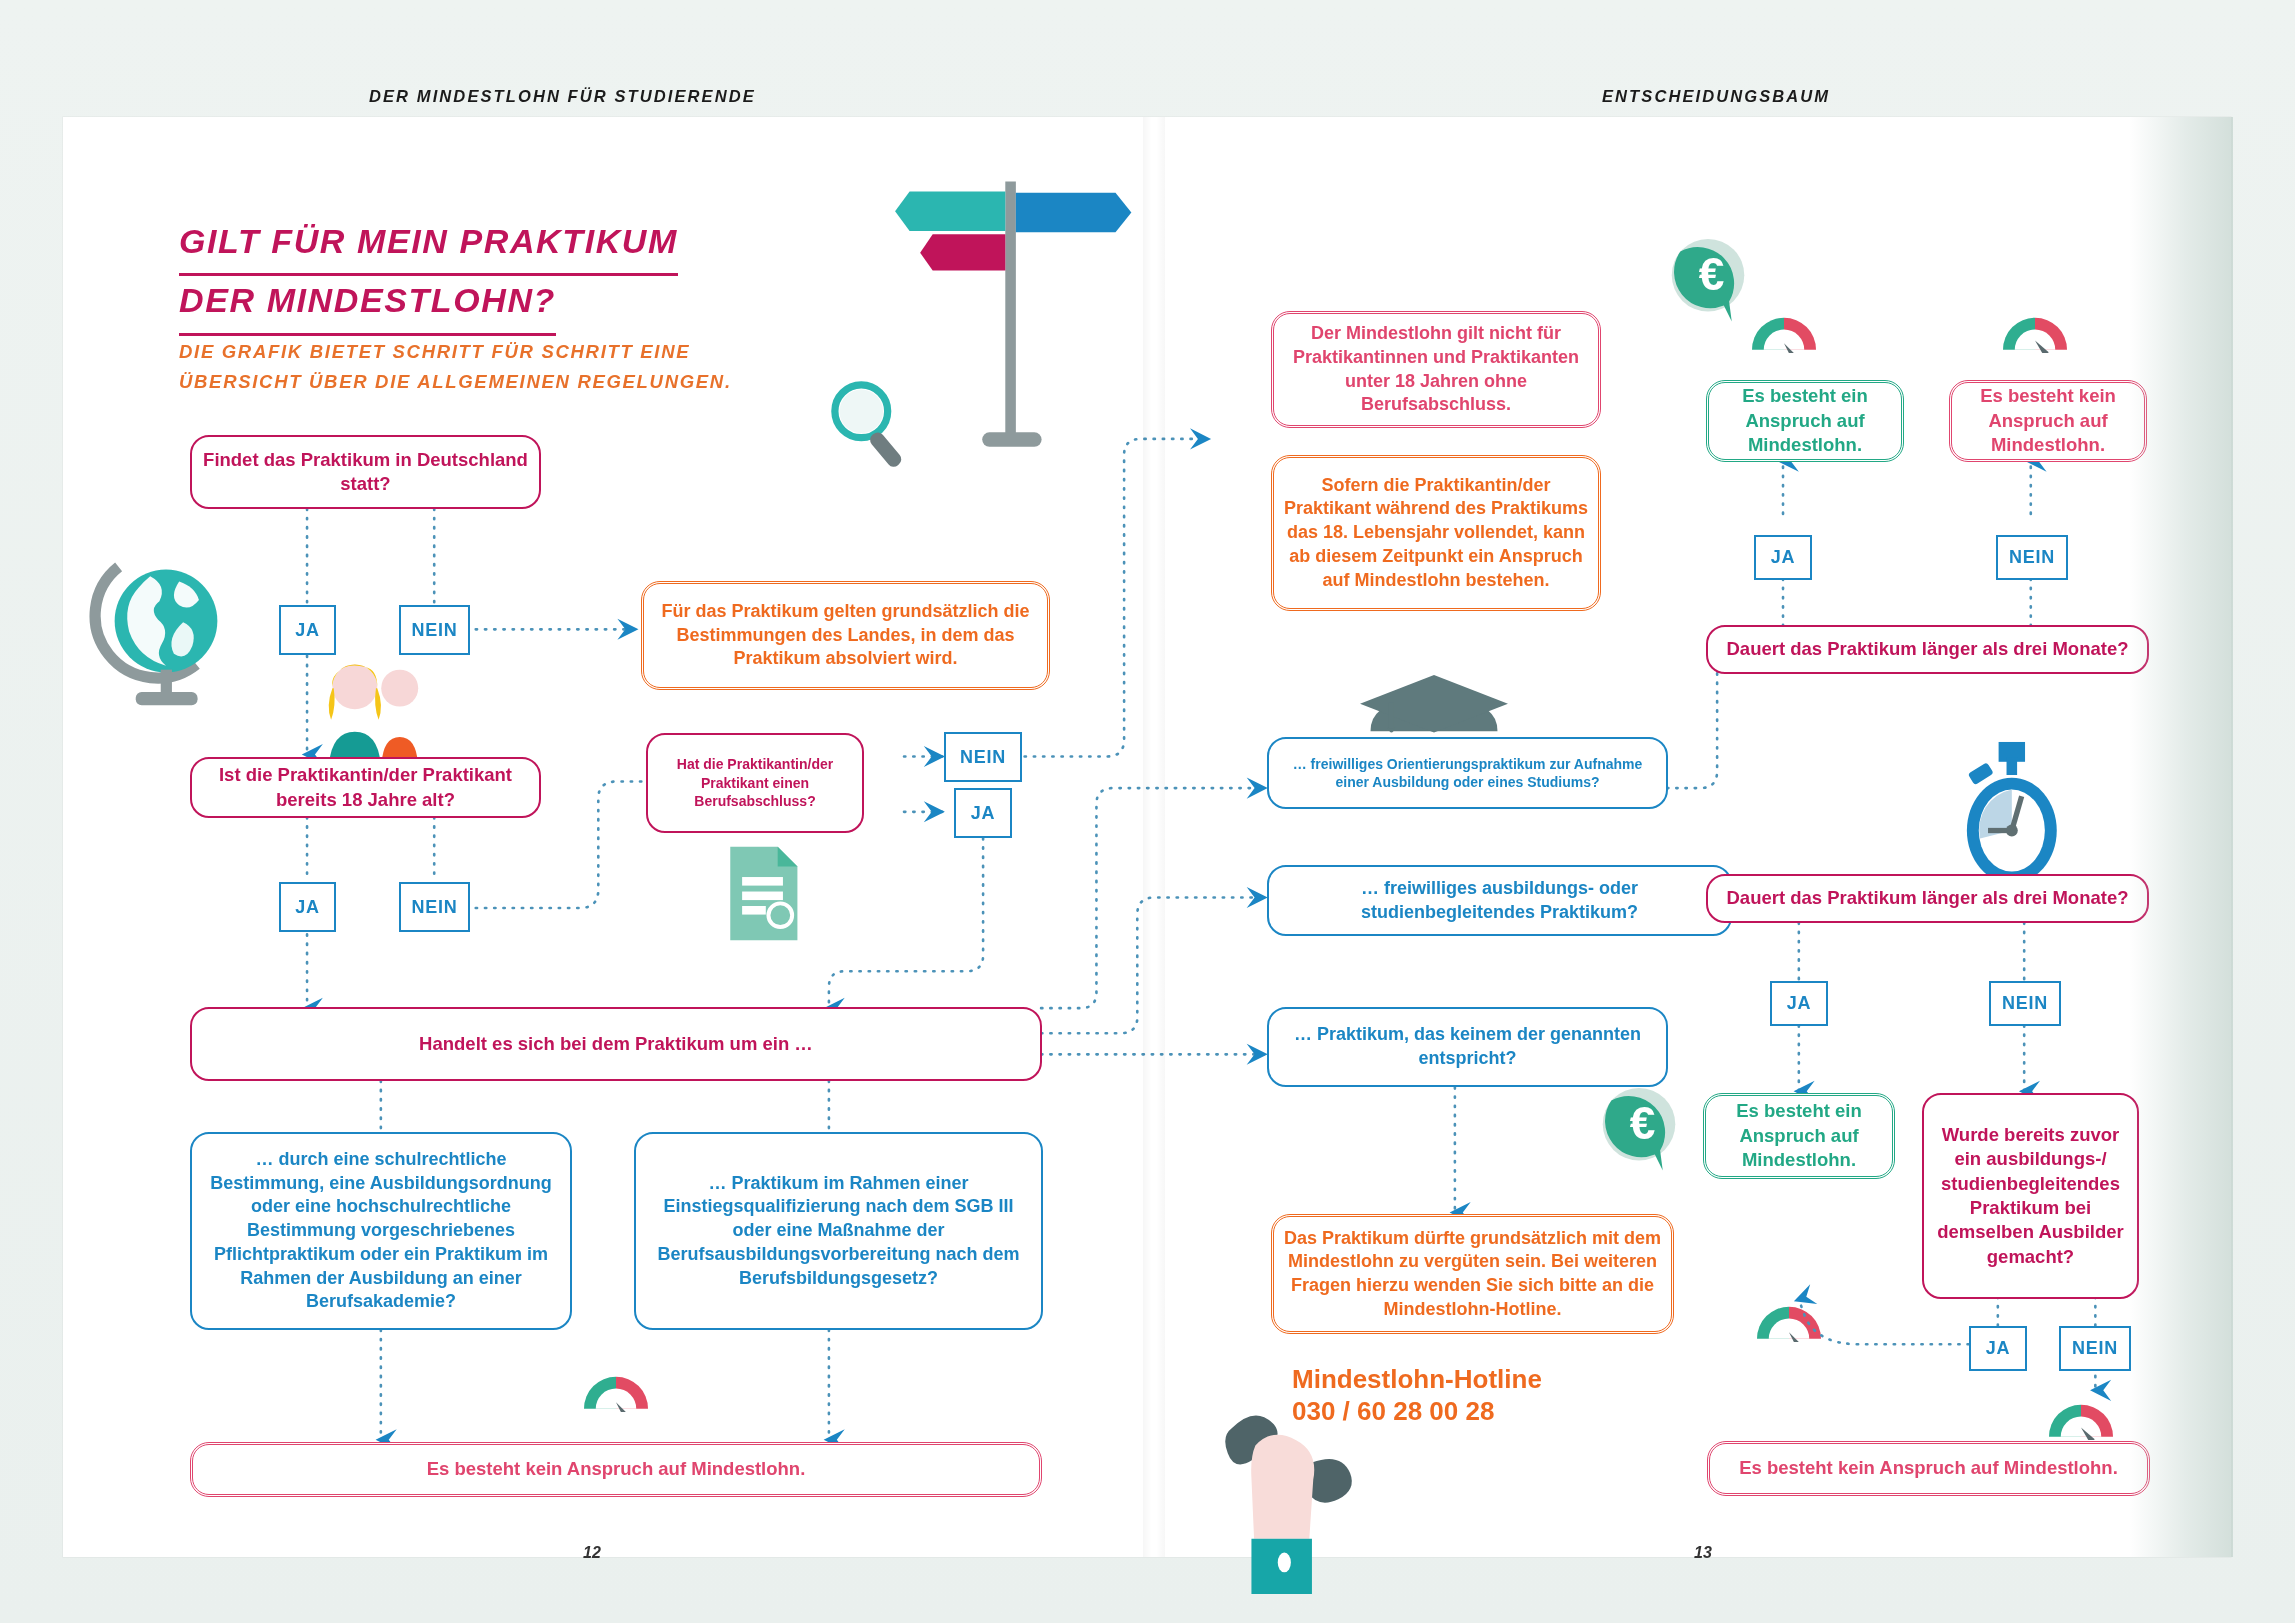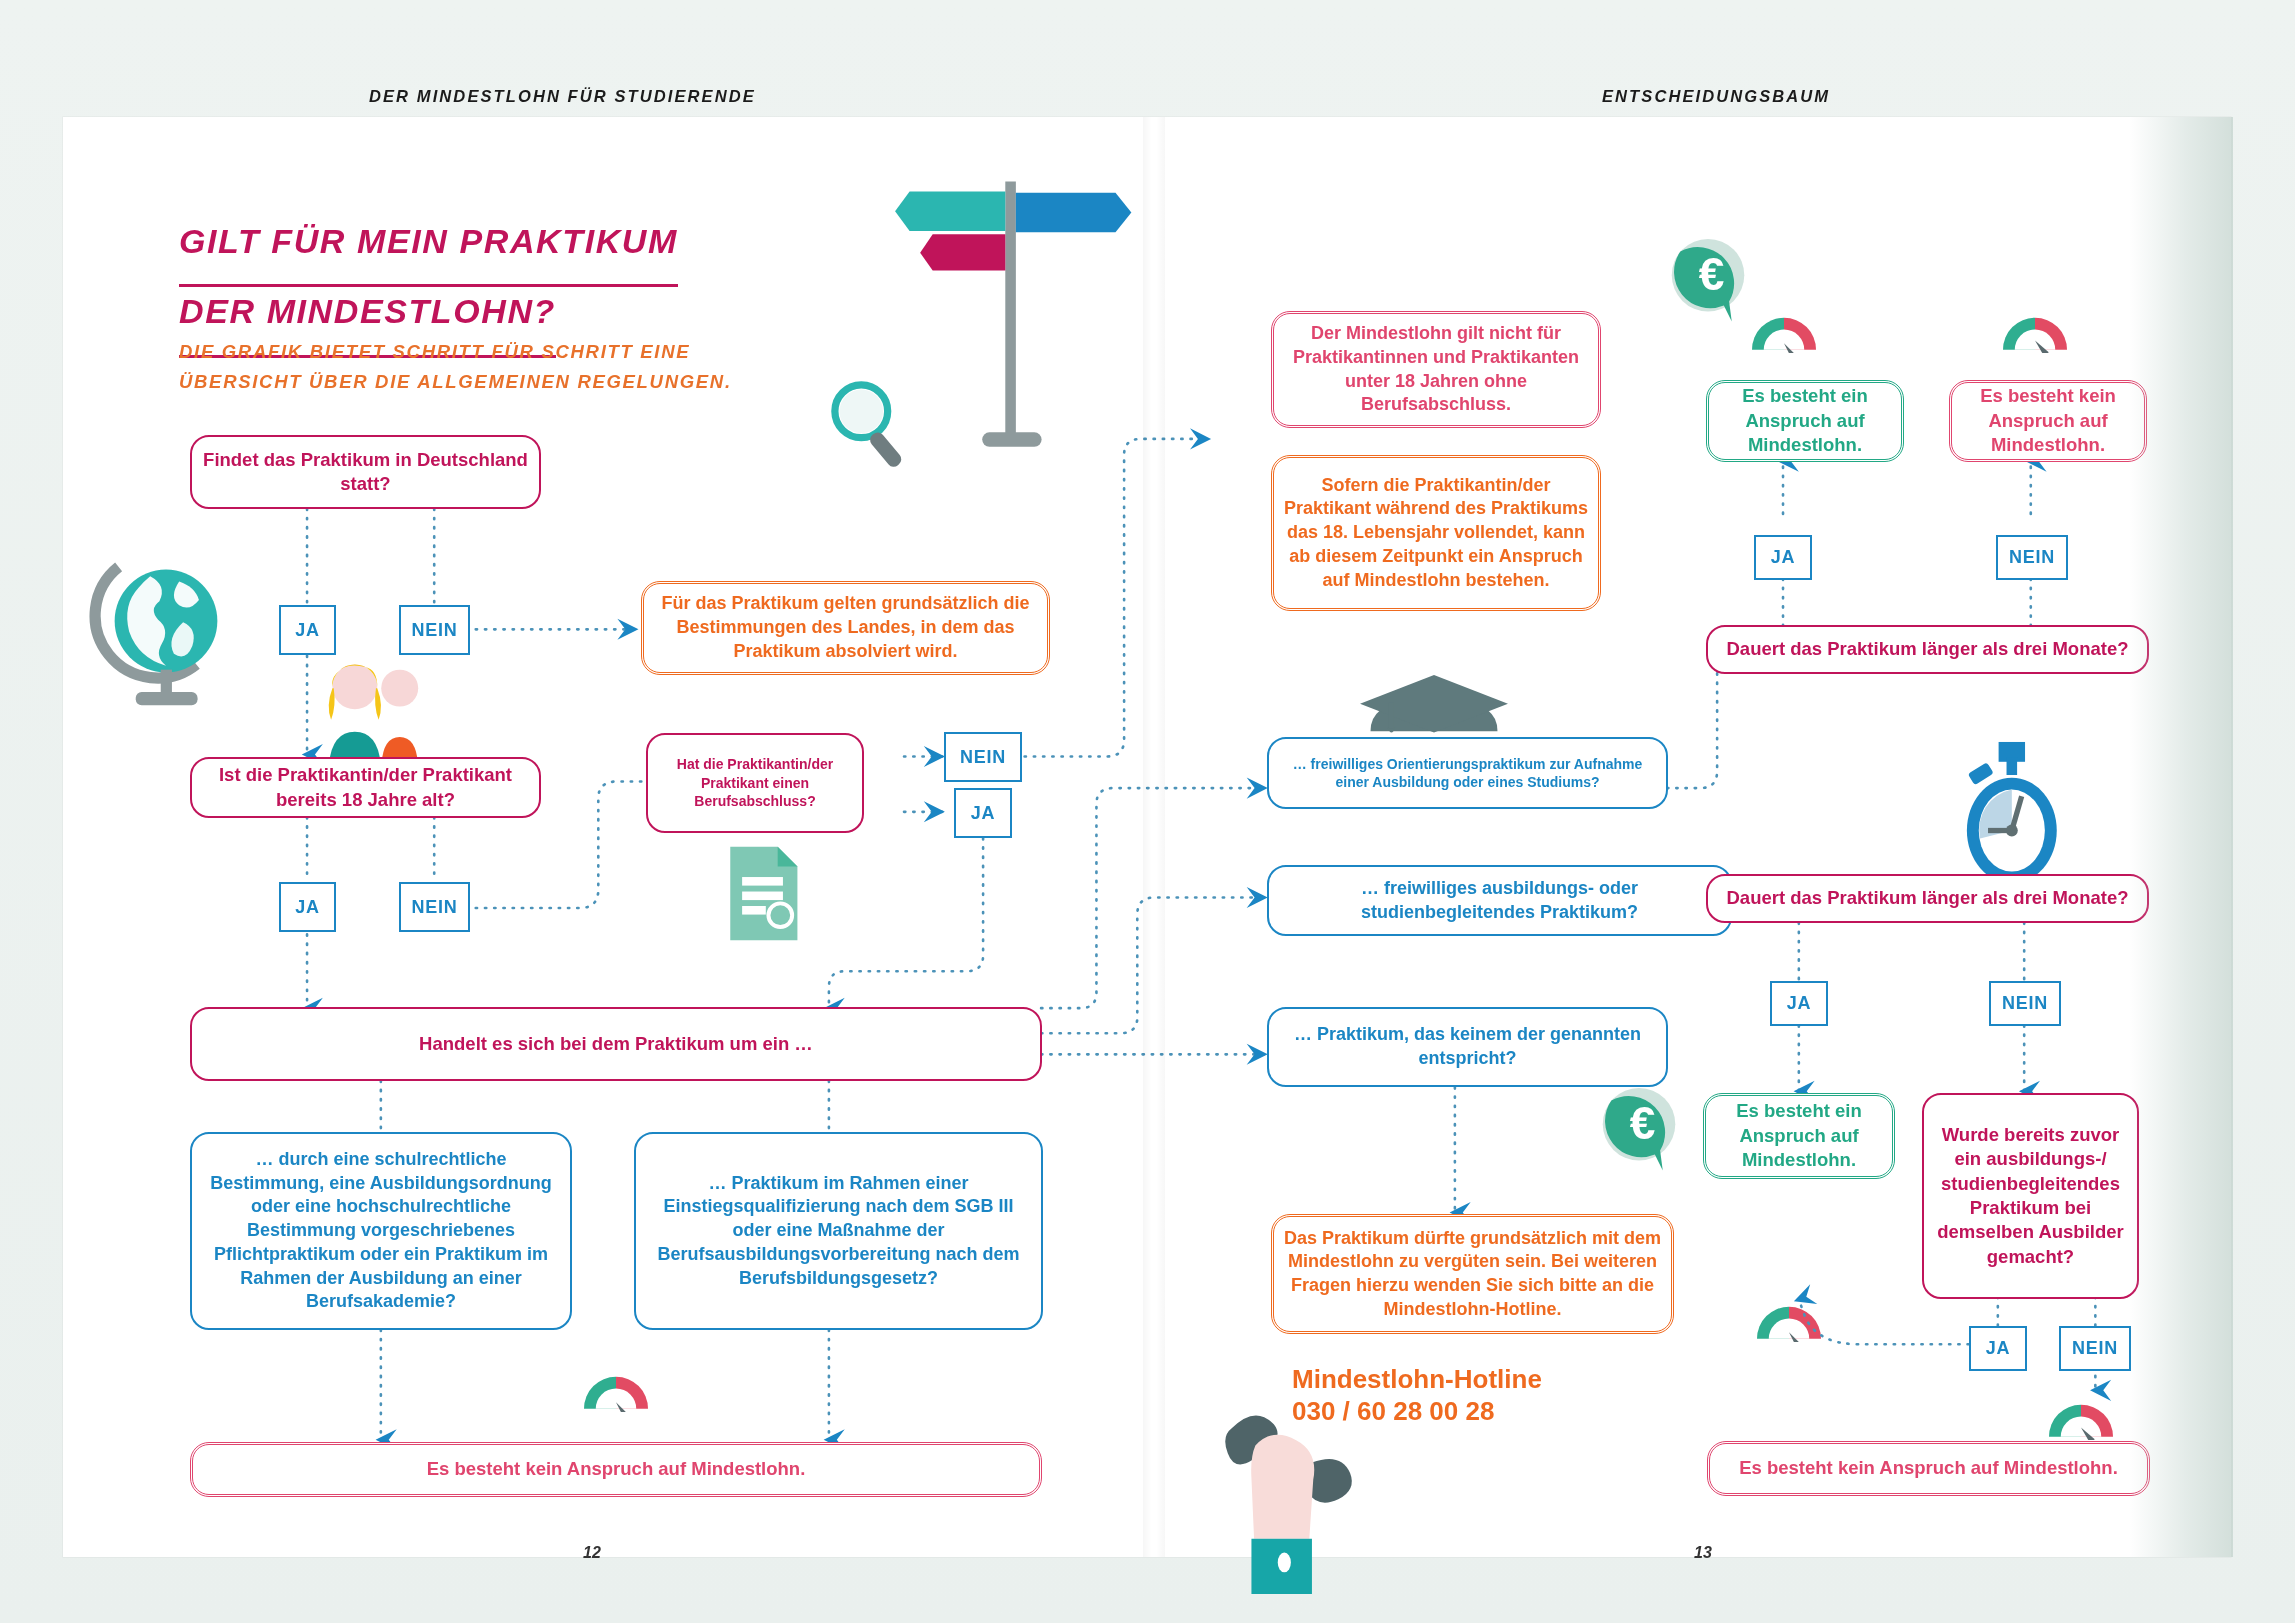--- a/index.html
+++ b/index.html
@@ -45,21 +45,21 @@
     pointer-events:none;
   }
 
   
   .title{
     position:absolute;left:179px;top:217px;width:659px;
     font-size:34px;font-weight:800;font-style:italic;
     letter-spacing:1.6px;line-height:1.42;
     color:#c0145a;
   }
-  .title .ln{display:inline-block;border-bottom:3.3px solid #c0145a;padding-bottom:19px;}
+  .title .ln{display:inline-block;border-bottom:3.3px solid #c0145a;padding-bottom:8px;}
   .subtitle{
     position:absolute;left:179px;top:337px;width:666px;
     font-size:18.5px;font-weight:600;font-style:italic;
     letter-spacing:1.7px;line-height:1.6;
     color:#e8712b;
   }
 
   
   .box{
     position:absolute;
@@ -305,21 +305,21 @@
         <path d="M3180 2060 L3180 2110" marker-end="url(#arrB)"></path>
       </g>
     </svg>
   </div>
 
   <div class="box q-pink" style="left:190px;top:435px;width:351px;height:74px;font-size:18.5px;">Findet das Praktikum in Deutschland statt?</div>
 
   <div class="yn" style="left:279px;top:605px;width:57px;height:50px;">JA</div>
   <div class="yn" style="left:399px;top:605px;width:71px;height:50px;">NEIN</div>
 
-  <div class="box r-orange" style="left:641px;top:581px;width:409px;height:94px;font-size:18px;">Für das Praktikum gelten grundsätzlich die Bestimmungen des Landes, in dem das Praktikum absolviert wird.</div>
+  <div class="box r-orange" style="left:641px;top:581px;width:409px;height:109px;font-size:18px;">Für das Praktikum gelten grundsätzlich die Bestimmungen des Landes, in dem das Praktikum absolviert wird.</div>
 
   <div class="box q-pink" style="left:190px;top:757px;width:351px;height:61px;font-size:18.5px;">Ist die Praktikantin/der Praktikant bereits 18 Jahre alt?</div>
 
   <div class="yn" style="left:279px;top:882px;width:57px;height:50px;">JA</div>
   <div class="yn" style="left:399px;top:882px;width:71px;height:50px;">NEIN</div>
 
   <div class="box q-pink" style="left:646px;top:733px;width:218px;height:100px;font-size:14px;">Hat die Praktikantin/der Praktikant einen Berufsabschluss?</div>
 
   <div class="yn" style="left:944px;top:732px;width:78px;height:50px;">NEIN</div>
   <div class="yn" style="left:954px;top:788px;width:58px;height:50px;">JA</div>

